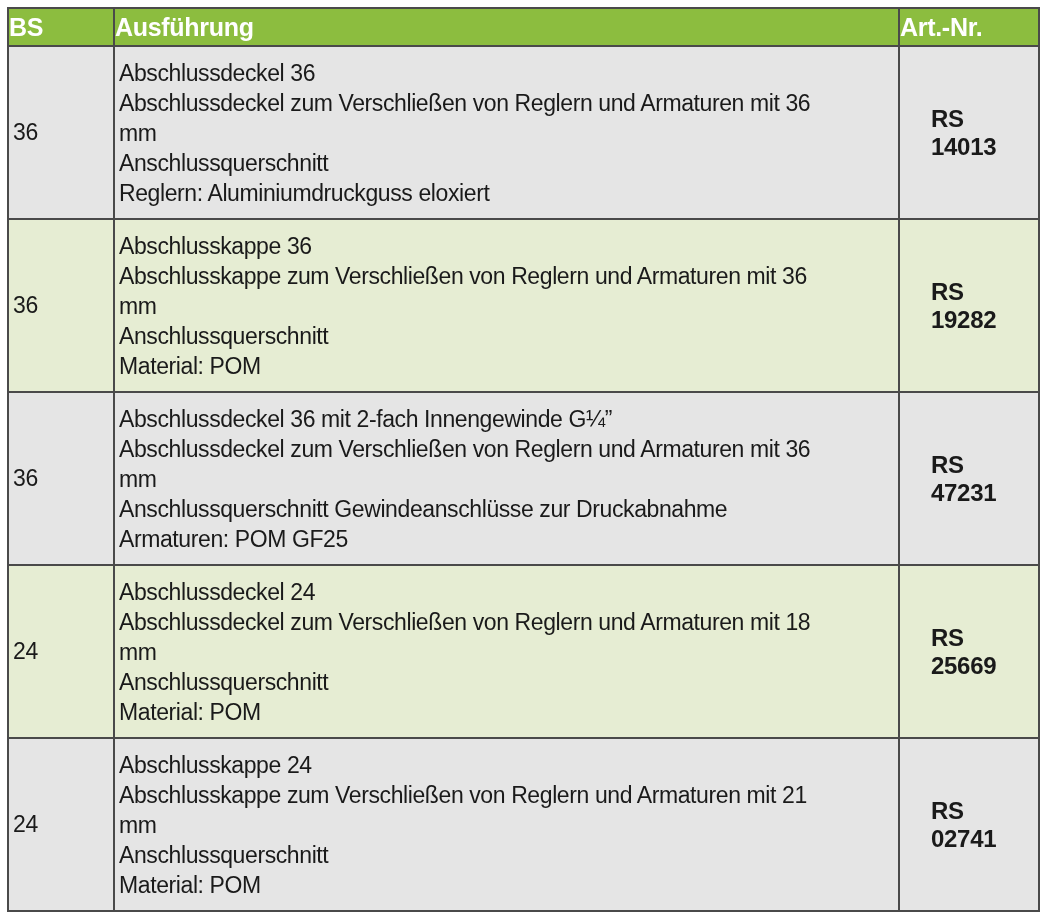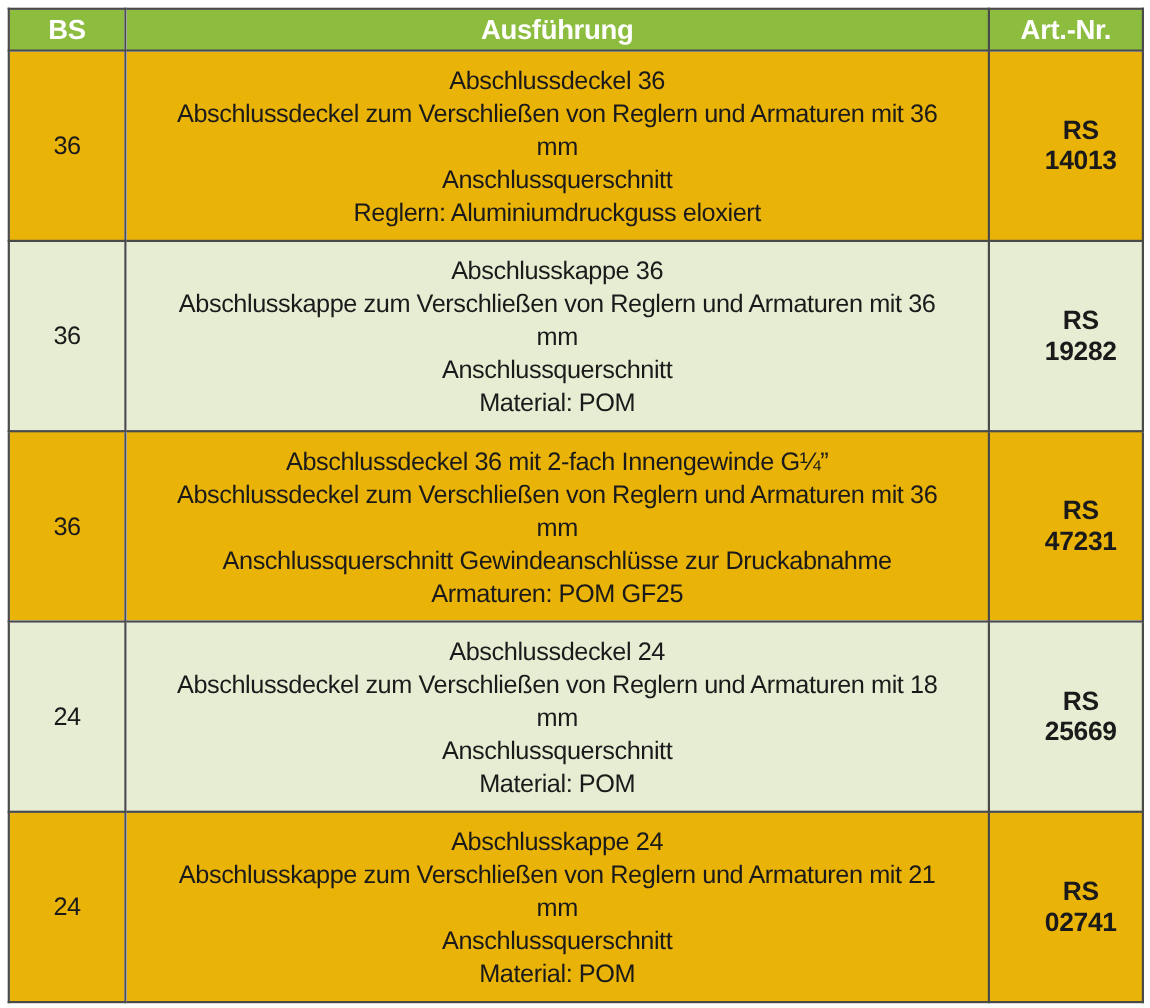--- a/index.html
+++ b/index.html
@@ -28,37 +28,37 @@
     table-layout: fixed;
     width: 1031px;
     border: 2.5px solid var(--border-dark);
   }
   col.col-bs { width: 106px; }
   col.col-ausfuehrung { width: 785px; }
   col.col-artnr { width: 140px; }
 
   th, td {
     border: 2px solid var(--border-inner);
-    text-align: center;
+    text-align: left;
     vertical-align: middle;
     overflow: hidden;
   }
   thead tr { height: 38px; }
   th {
     background: var(--header-bg);
     color: var(--header-text);
     font-size: 25px;
     font-weight: bold;
     letter-spacing: -0.3px;
     padding: 0;
   }
   tbody tr { height: 173px; }
   td {
     color: var(--body-text);
-    background: #eab308;
+    background: #e5e5e5;
     font-size: 23px;
     letter-spacing: -0.4px;
     padding: 2px 4px;
   }
   tr.alt td { background: var(--alt-row-bg); }
 
   td.desc-cell .desc-line {
     line-height: 30px;
     white-space: nowrap;
   }

